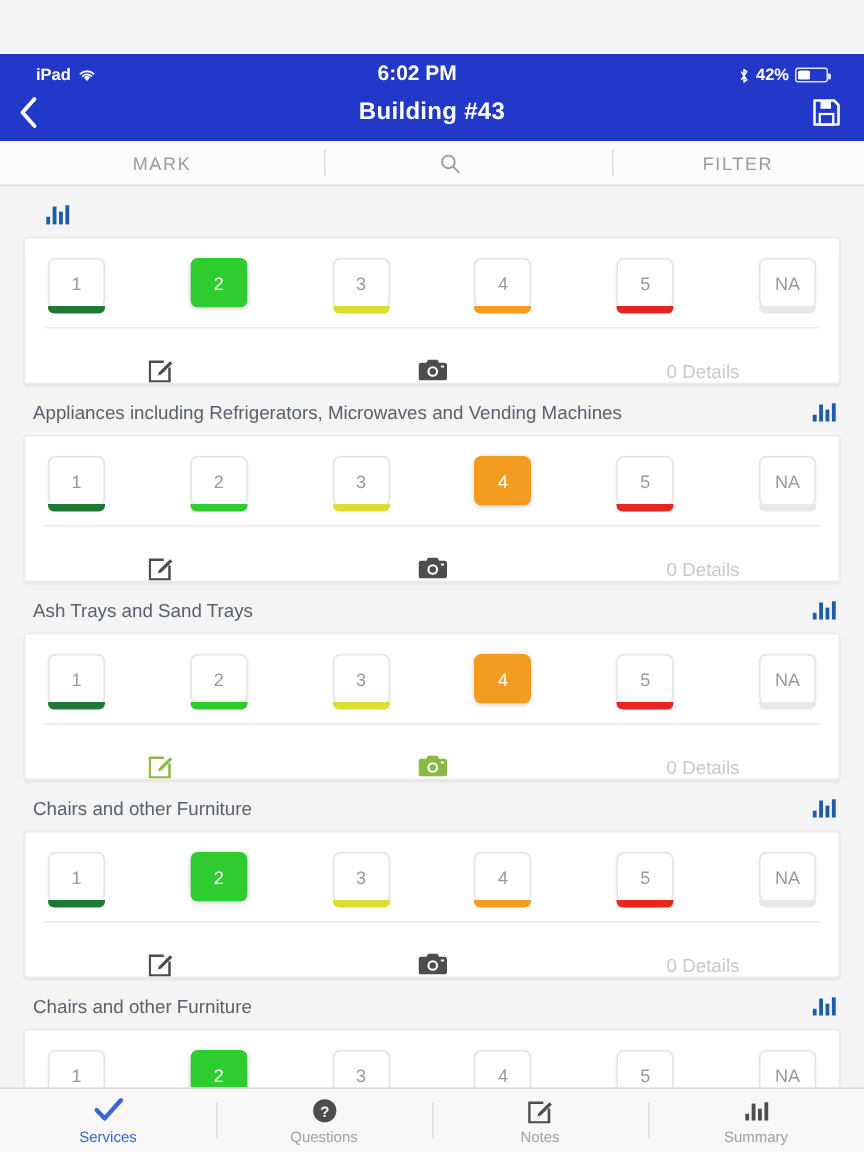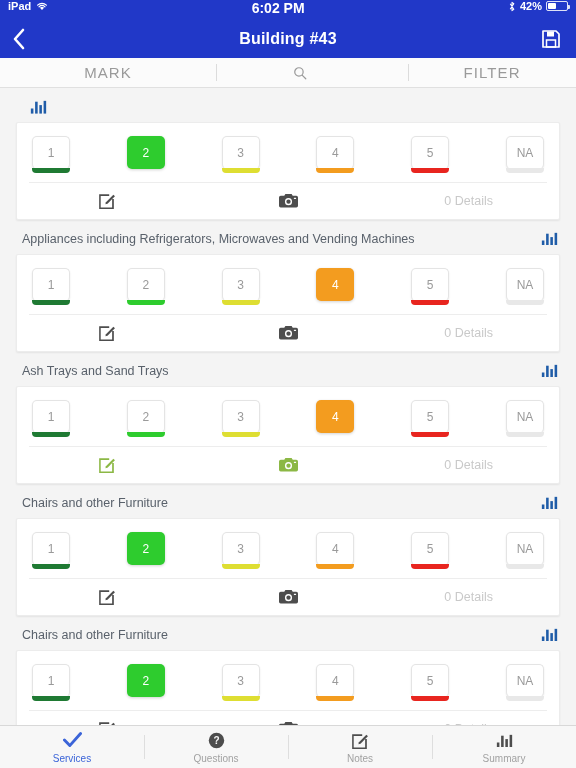--- a/index.html
+++ b/index.html
@@ -20,25 +20,26 @@
     flex-direction: column;
     background: #f4f4f4;
   }
 
   
   .statusbar {
     height: 20px;
     background: #2138c8;
     color: #ffffff;
     display: flex;
-    align-items: flex-start;
-    padding: 0 8px;
+    align-items: flex-end;
+    padding: 0 24px;
     font-size: 11px;
     font-weight: bold;
     flex: 0 0 auto;
+    margin-top: 36px;
   }
   .sb-left { display: flex; align-items: center; gap: 5px; }
   .sb-center { flex: 1; text-align: center; font-size: 14px; font-weight: bold; }
   .sb-right { display: flex; align-items: center; gap: 4px; }
   .sb-icon { display: inline-flex; align-items: center; }
   .battery {
     width: 22px; height: 10px;
     border: 1px solid rgba(255,255,255,.85);
     border-radius: 2px;
     position: relative;
@@ -100,21 +101,21 @@
     border-bottom: 1px solid #e0e0e0;
     display: flex;
     align-items: stretch;
     flex: 0 0 auto;
   }
   .tb-item {
     flex: 1;
     display: flex;
     align-items: center;
     justify-content: center;
-    font-size: 15px;
+    font-size: 12px;
     letter-spacing: 1.1px;
     color: #9a9a9a;
     cursor: pointer;
     position: relative;
     margin-left: 24px;
   }
   .tb-item + .tb-item::before {
     content: "";
     position: absolute;
     left: 0; top: 6px; bottom: 6px;
@@ -192,21 +193,21 @@
     border-color: transparent;
     box-shadow: 0 1px 3px rgba(0,0,0,.18);
     font-weight: normal;
   }
   .rate.selected .rate-bar { opacity: 0; }
 
   
   .divider { height: 1px; background: #ededed; margin: 0 12px; }
   .actions {
     display: flex;
-    align-items: center;
+    align-items: flex-end;
     height: 36px;
   }
   .act {
     flex: 1;
     display: flex;
     align-items: center;
     justify-content: center;
     position: relative;
     cursor: pointer;
   }

